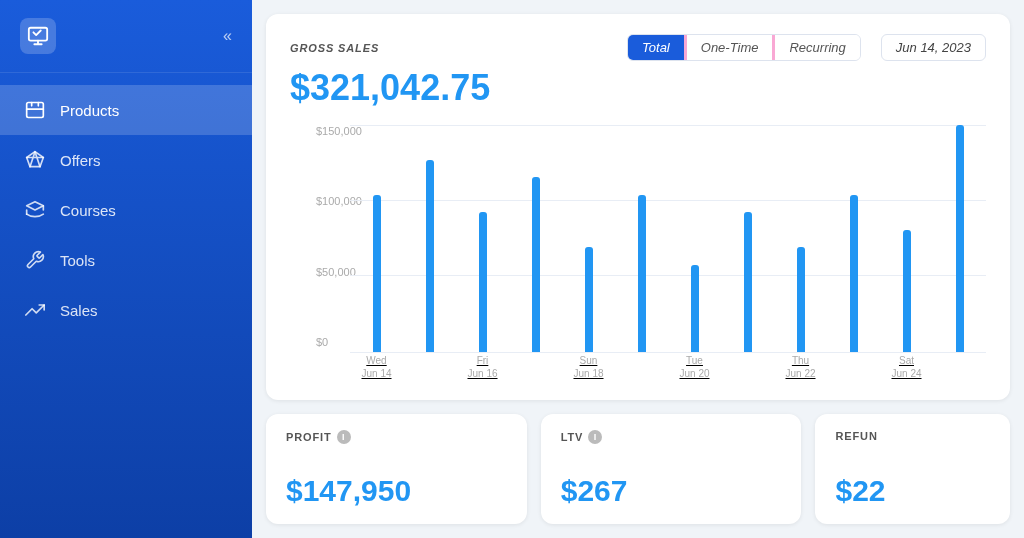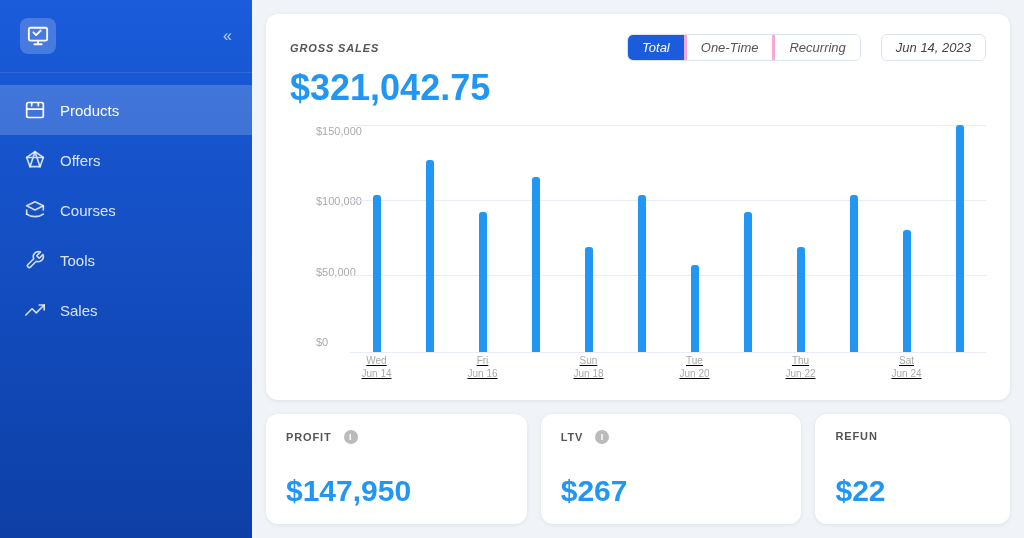--- a/index.html
+++ b/index.html
@@ -223,21 +223,21 @@
       justify-content: space-between;
     }
     .stat-label {
       font-size: 11px;
       font-weight: 700;
       color: #555;
       letter-spacing: 0.08em;
       text-transform: uppercase;
       display: flex;
       align-items: center;
-      gap: 12px;
+      gap: 5px;
     }
     .info-icon {
       width: 14px; height: 14px;
       border-radius: 50%;
       background: #bbb;
       color: #fff;
       font-size: 9px;
       display: inline-flex;
       align-items: center;
       justify-content: center;

